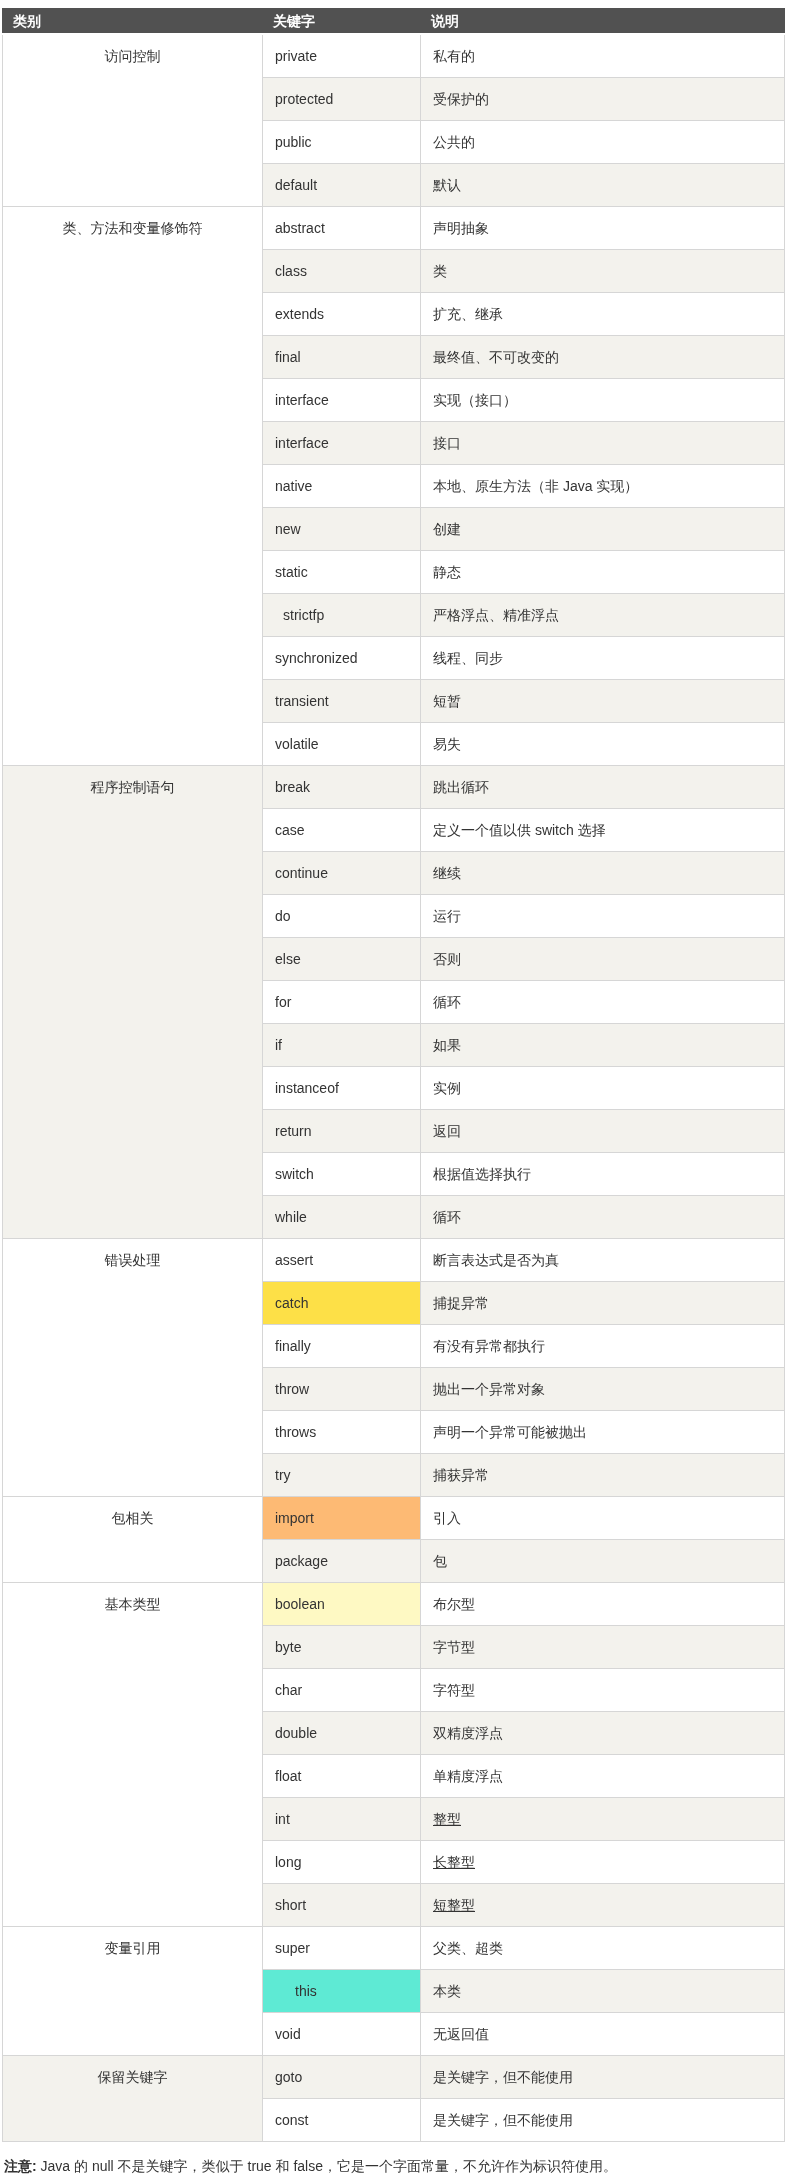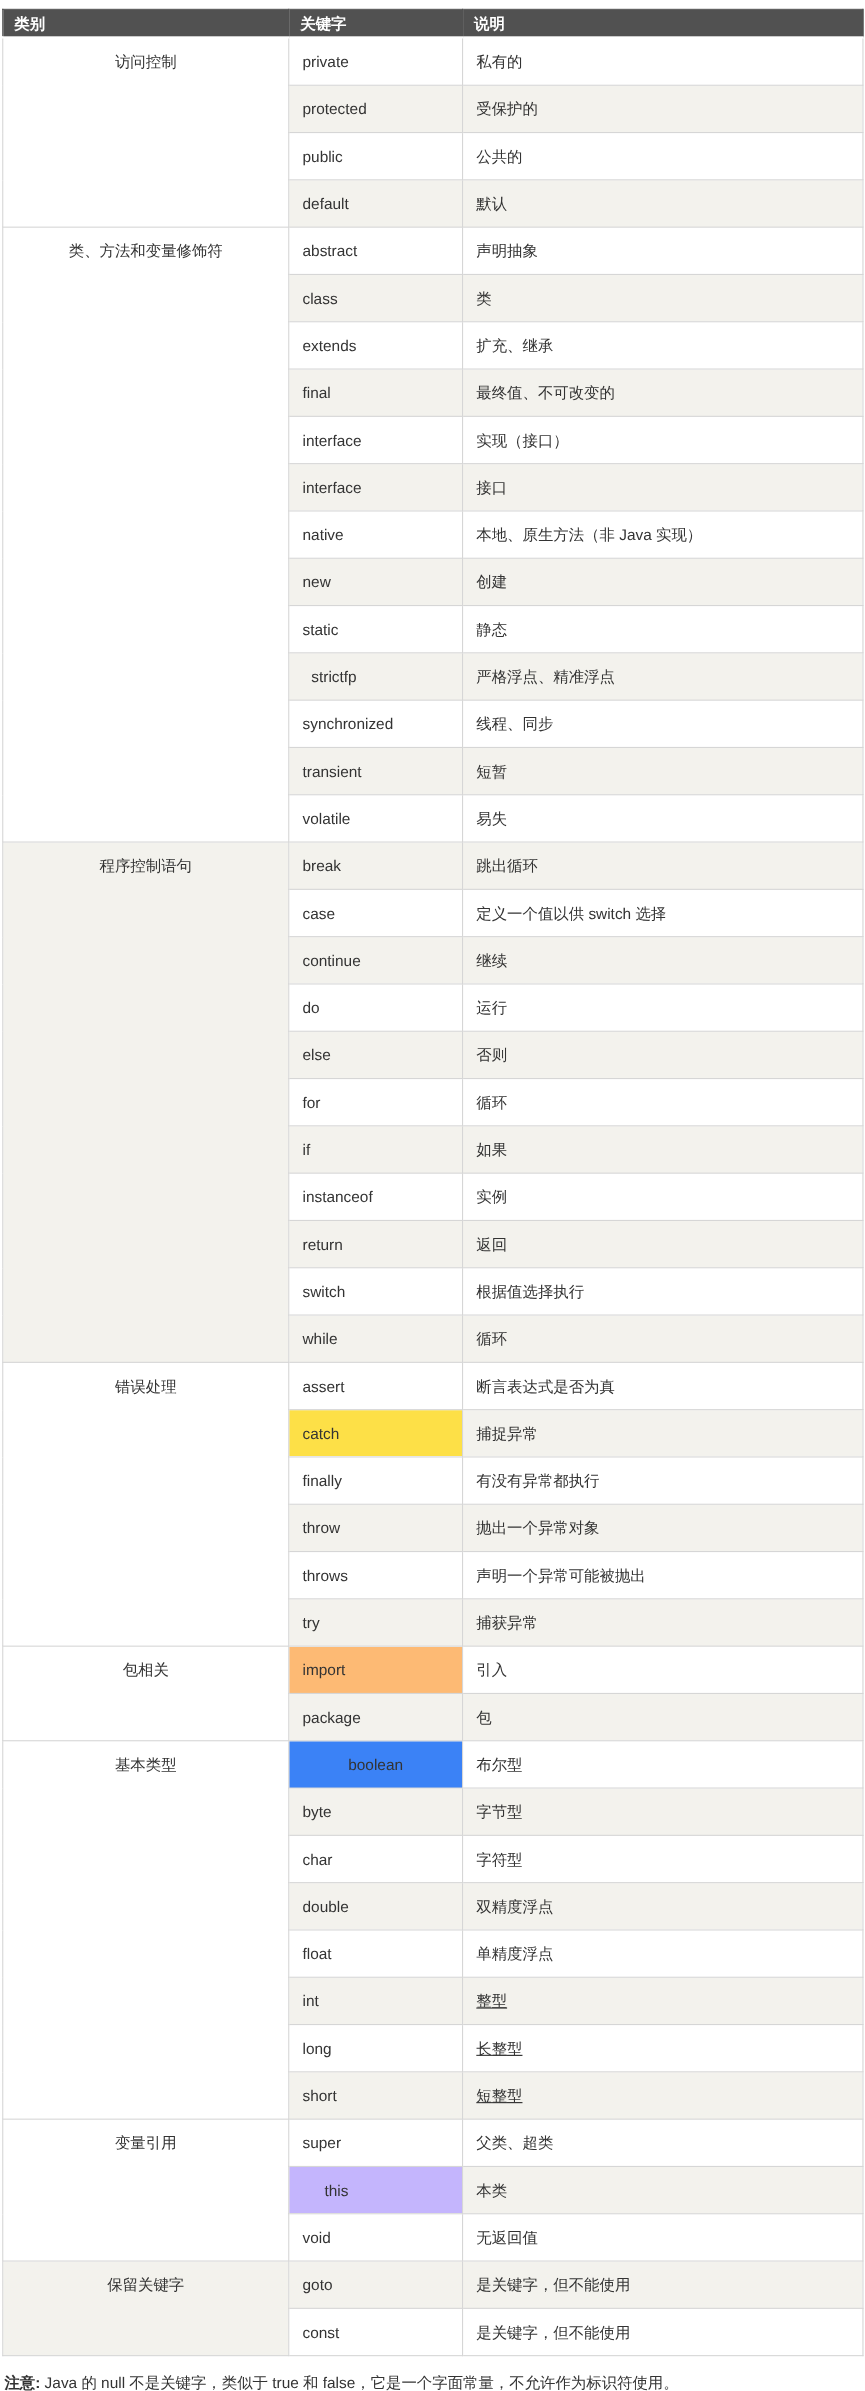--- a/index.html
+++ b/index.html
@@ -218,21 +218,21 @@
           <td class="cat" rowspan="2" style="background: rgb(255, 255, 255);">包相关</td>
           <td style="background: #fdba74; margin-left: 40px;">import</td>
           <td style="background: rgb(255, 255, 255);">引入</td>
         </tr>
         <tr>
           <td style="background: rgb(243, 242, 237);">package</td>
           <td style="background: rgb(243, 242, 237);">包</td>
         </tr>
         <tr>
           <td class="cat" rowspan="8" style="background: rgb(255, 255, 255);">基本类型</td>
-          <td style="background: #3b82f6; text-align: center;">boolean</td>
+          <td style="background: #fef9c3;">boolean</td>
           <td style="background: rgb(255, 255, 255);">布尔型</td>
         </tr>
         <tr>
           <td style="background: rgb(243, 242, 237);">byte</td>
           <td style="background: rgb(243, 242, 237);">字节型</td>
         </tr>
         <tr>
           <td style="background: rgb(255, 255, 255);">char</td>
           <td style="background: rgb(255, 255, 255);">字符型</td>
         </tr>
@@ -255,21 +255,21 @@
         <tr>
           <td style="background: rgb(243, 242, 237);">short</td>
           <td style="background: rgb(243, 242, 237);"><span class="u">短整型</span></td>
         </tr>
         <tr>
           <td class="cat" rowspan="3" style="background: rgb(255, 255, 255);">变量引用</td>
           <td style="background: rgb(255, 255, 255);">super</td>
           <td style="background: rgb(255, 255, 255);">父类、超类</td>
         </tr>
         <tr>
-          <td style="background: #c4b5fd; padding-left: 32px;">this</td>
+          <td style="background: #5eead4; padding-left: 32px;">this</td>
           <td style="background: rgb(243, 242, 237);">本类</td>
         </tr>
         <tr>
           <td style="background: rgb(255, 255, 255);">void</td>
           <td style="background: rgb(255, 255, 255);">无返回值</td>
         </tr>
         <tr>
           <td class="cat" rowspan="2" style="background: rgb(243, 242, 237); margin-top: 38px;">保留关键字</td>
           <td style="background: rgb(243, 242, 237);">goto</td>
           <td style="background: rgb(243, 242, 237);">是关键字，但不能使用</td>

